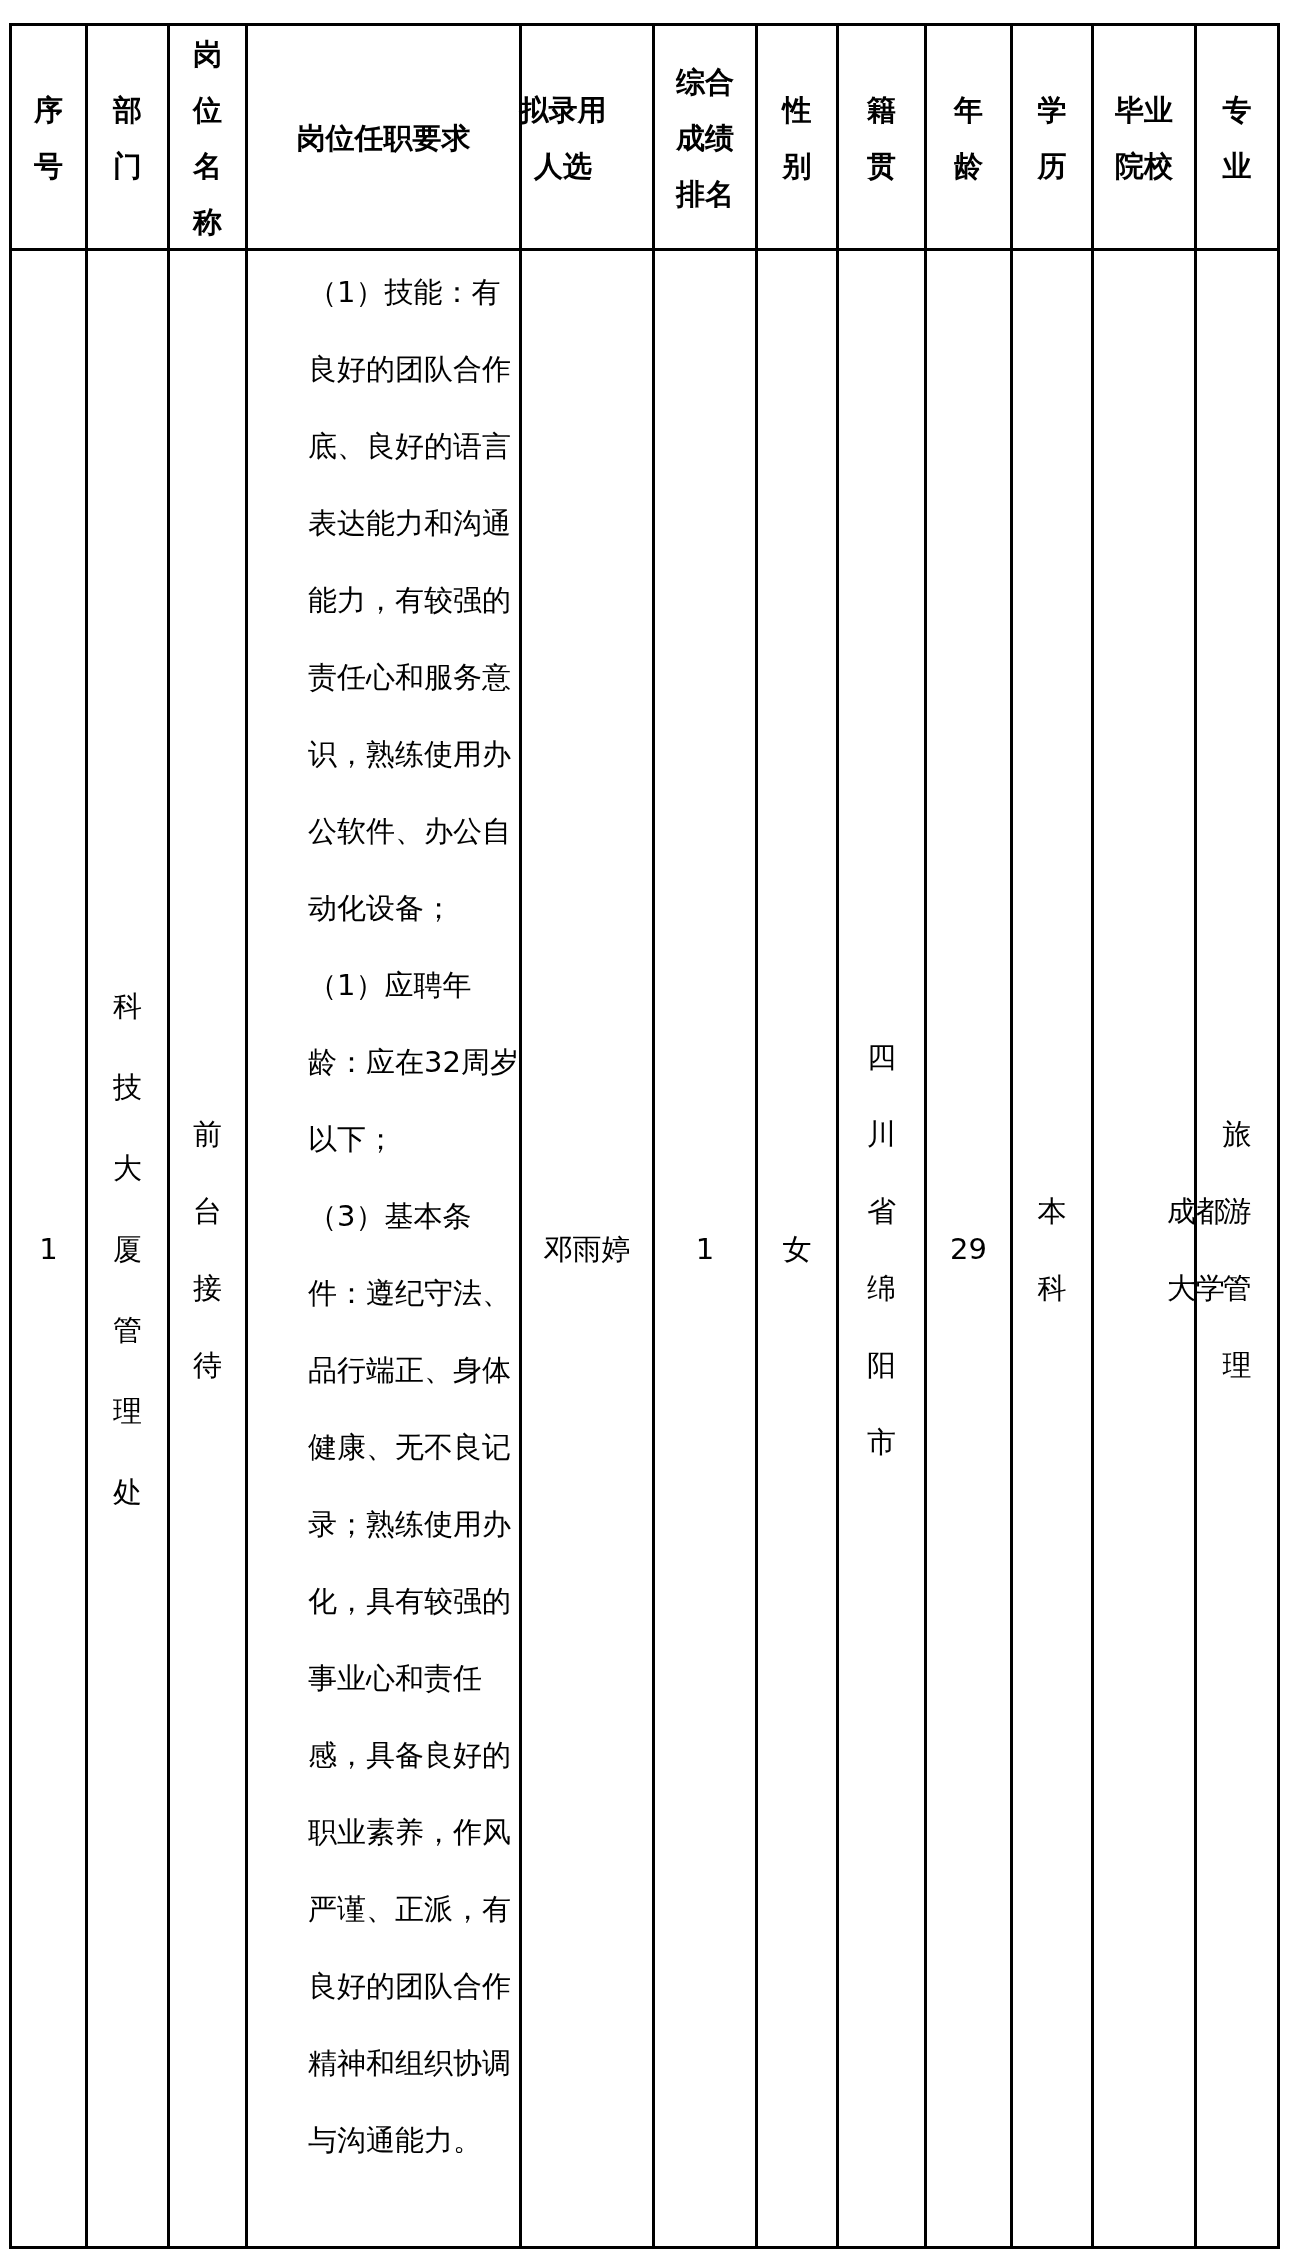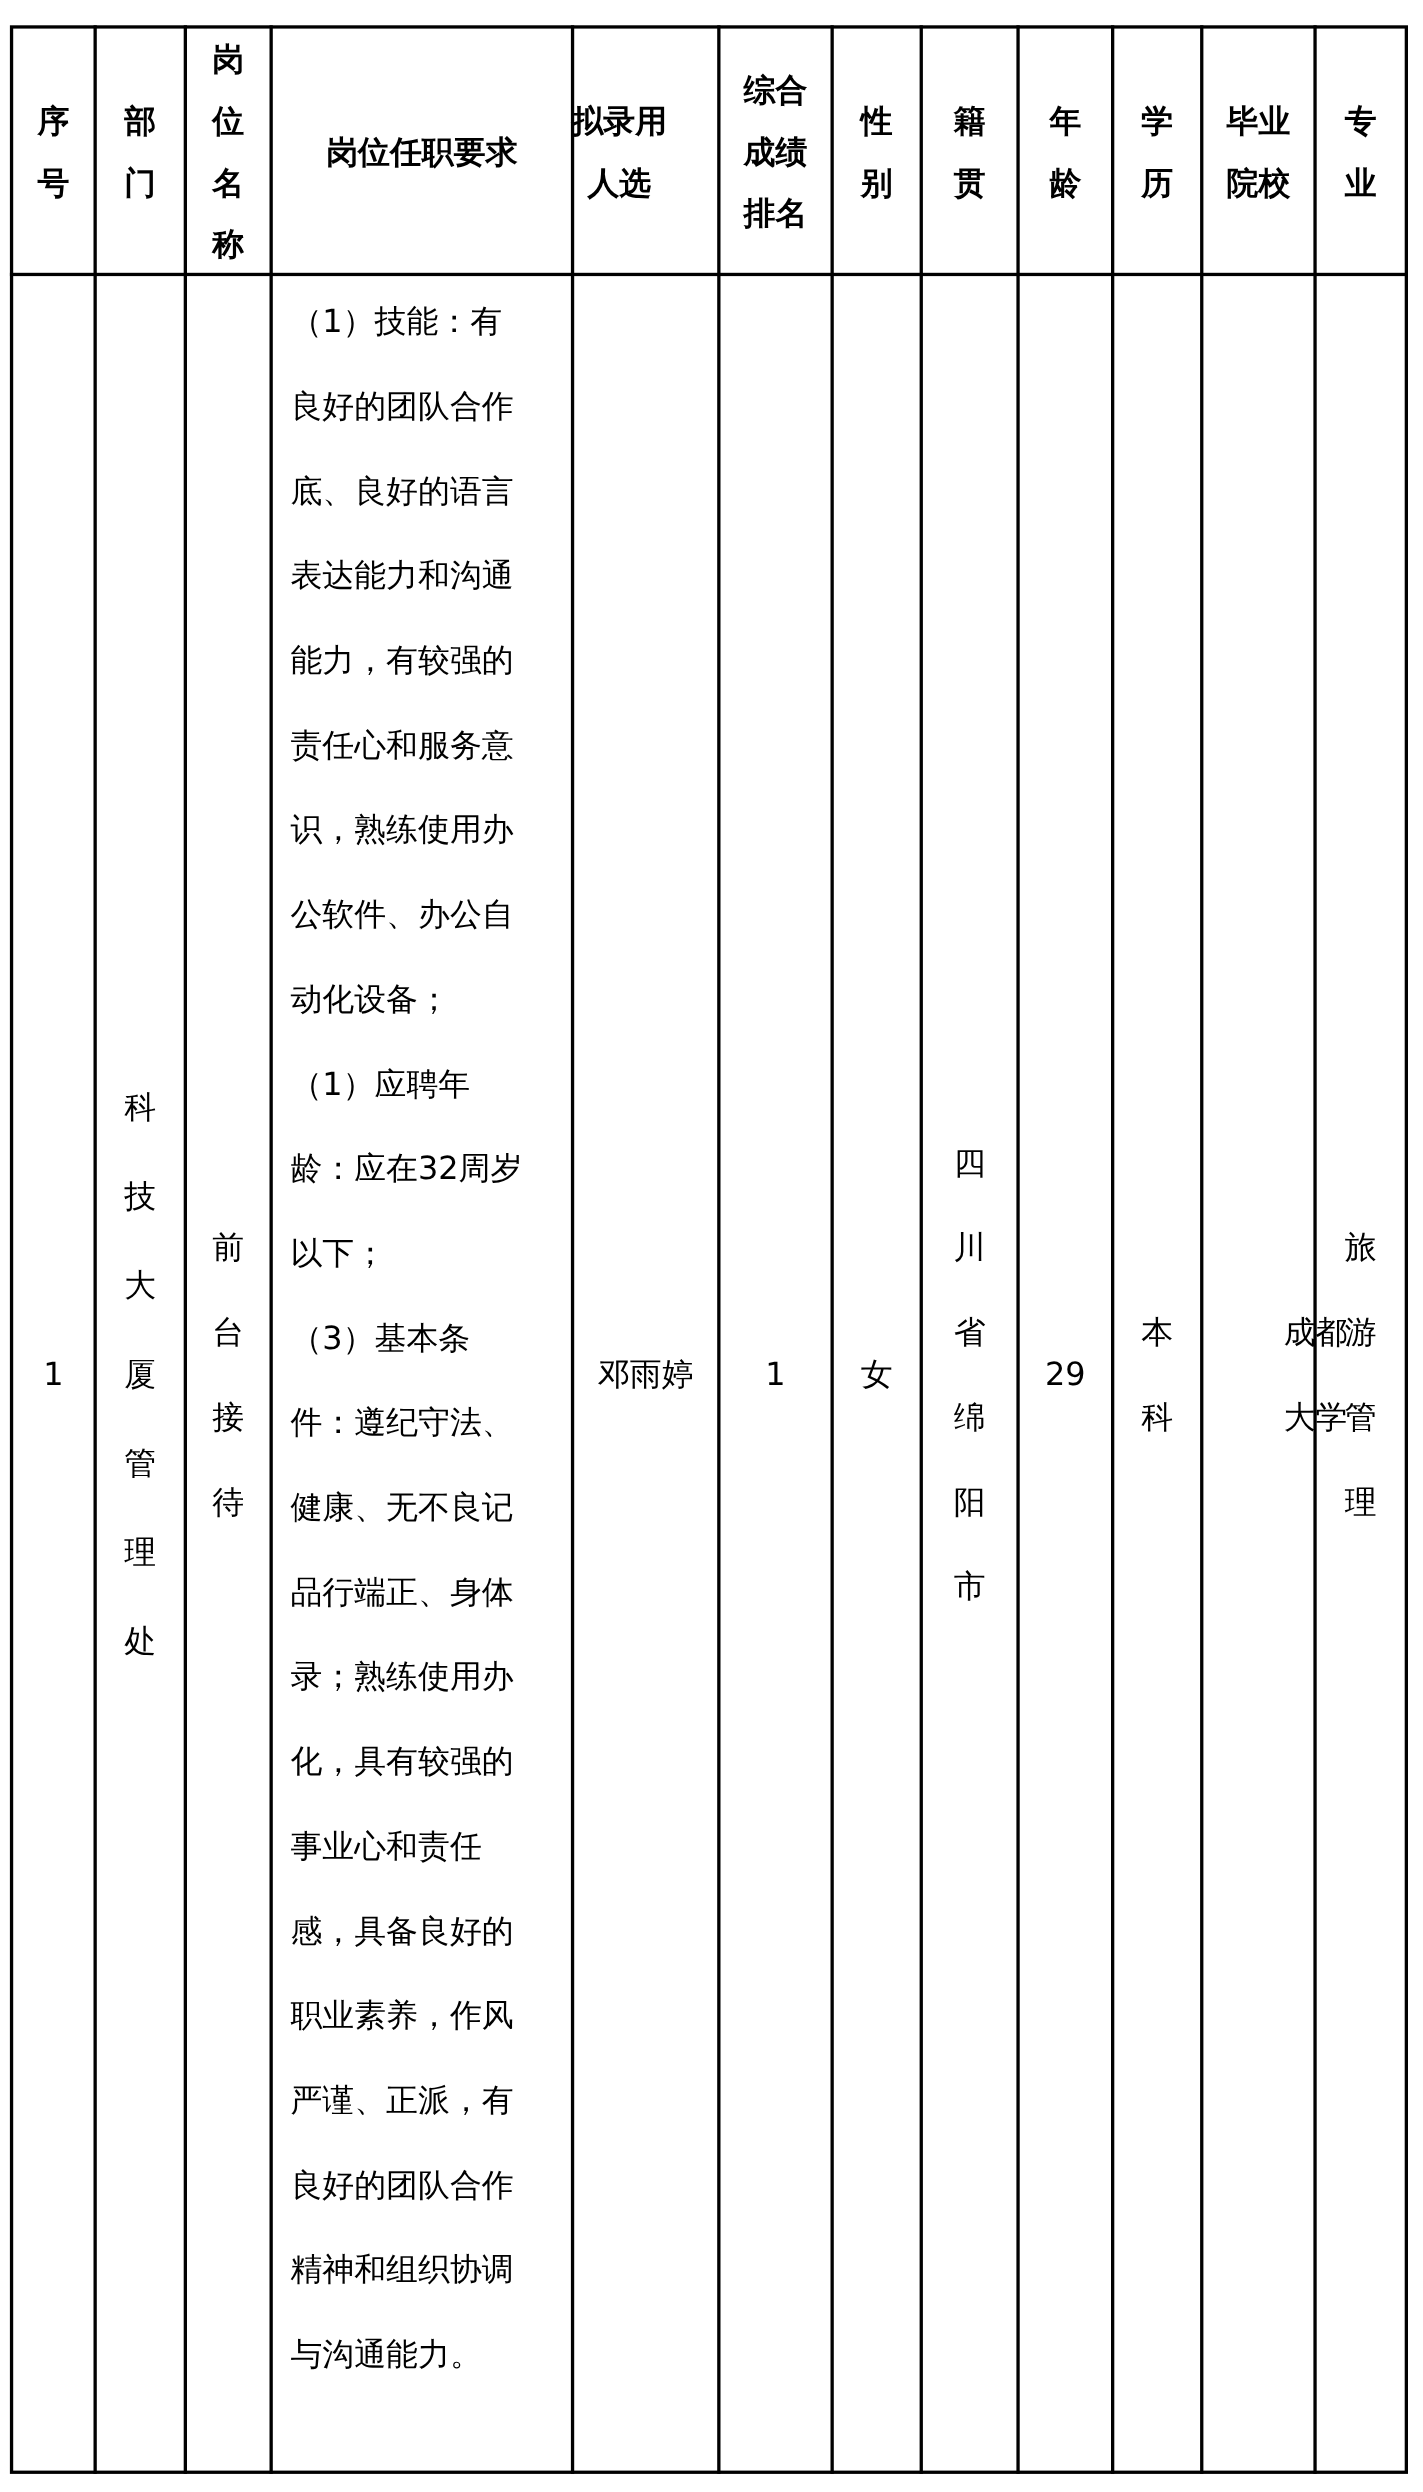--- a/index.html
+++ b/index.html
@@ -7,21 +7,21 @@
          font-family: "DejaVu Sans", "Liberation Sans", sans-serif; color: #000; }
   .table { position: absolute; left: 9px; top: 23px; width: 1271px; height: 2226px;
            border: 3px solid #000; box-sizing: border-box; }
   .vline { position: absolute; top: 23px; width: 3px; height: 2226px; background: #000; }
   .hline { position: absolute; left: 9px; width: 1271px; height: 3px; background: #000; }
   .cell { position: absolute; display: flex; align-items: center; justify-content: center;
           text-align: center; box-sizing: border-box; }
   .hdr { top: 26px; height: 224px; font-weight: bold; font-size: 29px; line-height: 56px; }
   .body { top: 252px; height: 1995px; font-size: 29px; line-height: 77px; }
   .stack span { display: block; }
-  .req { align-items: flex-start; justify-content: flex-start; text-align: left;
+  .req { align-items: flex-start; justify-content: flex-end; text-align: left;
          padding: 0 0 0 16px; }
   .req .line { display: block; white-space: nowrap; height: 77px; line-height: 77px; }
   .dept { line-height: 81px; }
 </style>
 </head>
 <body>
 
 <div class="table"></div>
 
 <div class="vline" style="left:85px"></div>
@@ -146,22 +146,22 @@
     <span class="line">能力，有较强的</span>
     <span class="line">责任心和服务意</span>
     <span class="line">识，熟练使用办</span>
     <span class="line">公软件、办公自</span>
     <span class="line">动化设备；</span>
     <span class="line">（1）应聘年</span>
     <span class="line">龄：应在32周岁</span>
     <span class="line">以下；</span>
     <span class="line">（3）基本条</span>
     <span class="line">件：遵纪守法、</span>
+    <span class="line">品行端正、身体</span>
     <span class="line">健康、无不良记</span>
-    <span class="line">品行端正、身体</span>
     <span class="line">录；熟练使用办</span>
     <span class="line">化，具有较强的</span>
     <span class="line">事业心和责任</span>
     <span class="line">感，具备良好的</span>
     <span class="line">职业素养，作风</span>
     <span class="line">严谨、正派，有</span>
     <span class="line">良好的团队合作</span>
     <span class="line">精神和组织协调</span>
     <span class="line">与沟通能力。</span>
   </div>

